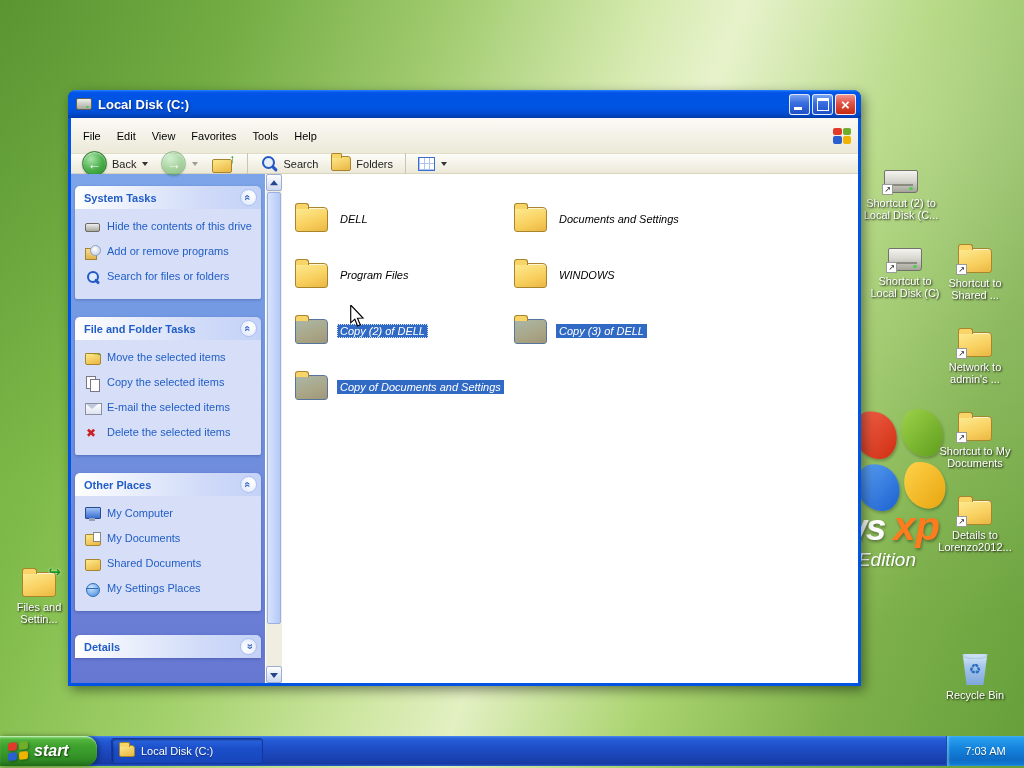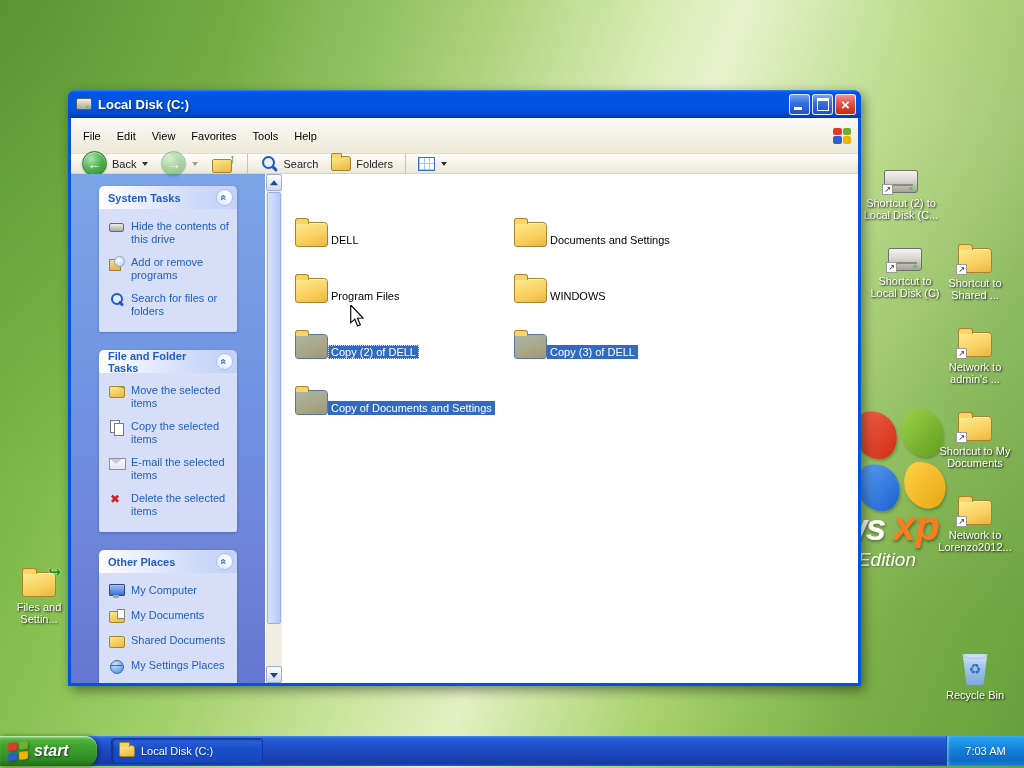--- a/index.html
+++ b/index.html
@@ -116,21 +116,21 @@
     border:1px solid #a8842c; border-radius:2px 3px 2px 2px; position:relative; }
   .tb-folder::before { content:''; position:absolute; top:-4px; left:-1px; width:9px; height:4px;
     background:#f8d469; border:1px solid #a8842c; border-bottom:none; border-radius:2px 2px 0 0; }
   .views-grid { width:17px; height:14px; border:1px solid #3a6fd0; background-color:#fff;
     background-image:linear-gradient(90deg,#aac4ee 1px,transparent 1px),
                      linear-gradient(0deg,#aac4ee 1px,transparent 1px);
     background-size:5px 6px; }
 
   .winbody { flex:1; min-height:0; display:flex; background:#fff; }
   
-  .taskpane { width:194px; flex:none; overflow:hidden; padding:12px 28px 0;
+  .taskpane { width:194px; flex:none; overflow:hidden; padding:12px 4px 0;
     background:linear-gradient(180deg,#7ca4e8 0%,#7195e2 40%,#6e86da 70%,#6677d2 100%); }
   .panel { margin-bottom:18px; border-radius:5px 5px 2px 2px; box-shadow:0 1px 3px rgba(20,40,100,.3); }
   .panel:last-child { margin-top:24px; }
   .panel-header { height:23px; background:linear-gradient(90deg,#ffffff 0%,#cfdaf8 70%,#c4d2f7 100%);
     border-radius:5px 5px 0 0; display:flex; align-items:center; justify-content:space-between;
     padding:0 4px 0 9px; cursor:pointer; }
   .panel-title { color:#215dc6; font-weight:bold; font-size:11px; }
   .chevron { width:17px; height:17px; border-radius:50%; flex:none;
     background:radial-gradient(circle at 35% 30%,#ffffff,#dce6fb);
     border:1px solid #aac0ef; color:#3b67c5; display:flex; align-items:center; justify-content:center;
@@ -182,21 +182,21 @@
     border-left:4px solid transparent; border-right:4px solid transparent; border-bottom:5px solid #24458c; }
   .sb-btn.downb::after { content:''; position:absolute; left:50%; top:50%; transform:translate(-50%,-40%);
     border-left:4px solid transparent; border-right:4px solid transparent; border-top:5px solid #24458c; }
   .sb-thumb { height:432px; margin:1px; background:linear-gradient(90deg,#d7e3fc,#b4c9f6);
     border:1px solid #98b0e8; border-radius:2px; cursor:pointer; }
   .sb-spacer { flex:1; }
 
   
   .content { flex:1; background:#fff; padding:17px 0 0 13px; display:grid;
     grid-template-columns:219px auto; grid-auto-rows:56px; align-content:start; position:relative; }
-  .file-item { display:flex; align-items:flex-end; cursor:pointer; }
+  .file-item { display:flex; align-items:center; gap:9px; cursor:pointer;font-style:italic; }
   .folder-lg { width:33px; height:25px; flex:none; }
   .sel-icon { box-shadow:inset 0 0 0 40px rgba(49,106,197,.4); border-color:#57739f; }
   .file-label { font-size:11px; color:#000; padding:1px 3px; white-space:nowrap; }
   .file-label.sel { background:#316ac5; color:#fff; }
   .file-label.focused { outline:1px dotted #d8e4f8; outline-offset:-1px; }
 
   
   .cursor { position:absolute; left:349px; top:305px; z-index:50; pointer-events:none; }
 
   
@@ -268,21 +268,21 @@
     <div class="desk-icon" style="left: 936px; top: 416px; width: 78px;">
       <div class="di-img xpf di-fsize">
         <span class="sc-badge"></span>
       </div>
       <div class="di-label">Shortcut to My Documents</div>
     </div>
     <div class="desk-icon" style="left: 936px; top: 500px; width: 78px;">
       <div class="di-img xpf di-fsize">
         <span class="sc-badge"></span>
       </div>
-      <div class="di-label">Network to Lorenzo2012...</div>
+      <div class="di-label">Details to Lorenzo2012...</div>
     </div>
     <div class="desk-icon" style="left: 936px; top: 652px; width: 78px;">
       <div class="di-img di-recycle"></div>
       <div class="di-label">Recycle Bin</div>
     </div>
     <div class="desk-icon" style="left: 6px; top: 572px; width: 66px;">
       <div class="di-img xpf di-fsize di-transfer"></div>
       <div class="di-label">Files and Settin...</div>
     </div>
   </div>

